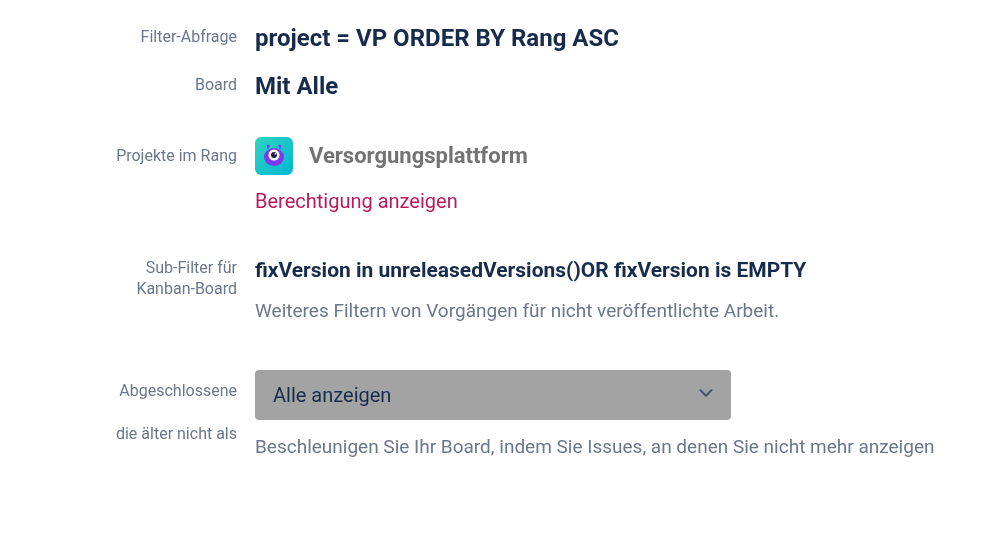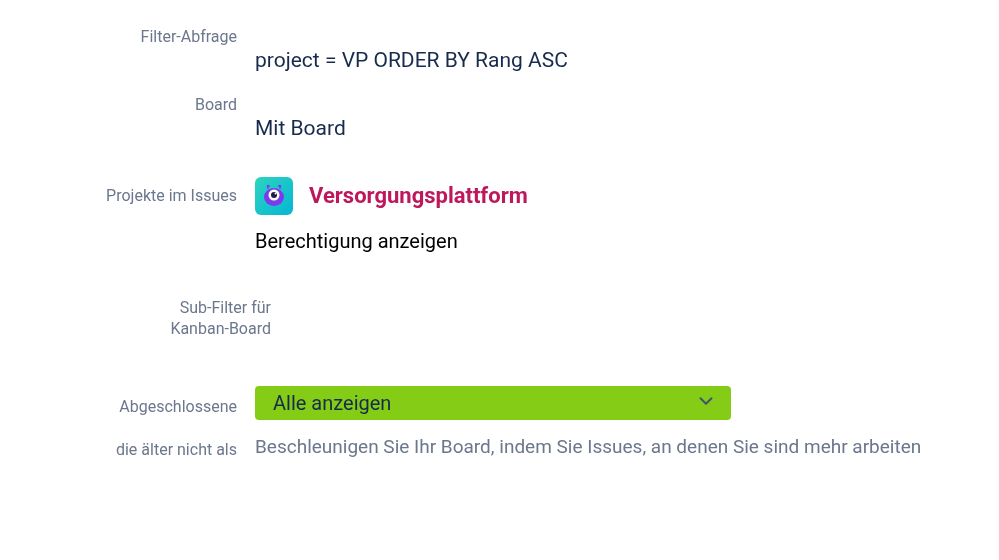--- a/index.html
+++ b/index.html
@@ -28,25 +28,24 @@
     font-size: 16px;
     font-weight: 400;
     line-height: 1.35;
     padding-top: 4px;
   }
   .value-col {
     flex: 1;
     min-width: 0;
   }
   .value-bold {
-    font-size: 21px;
-    font-weight: 400;
+    font-size: 24px;
+    font-weight: 700;
     color: #172b4d;
     line-height: 1.35;
-    margin-top: 24px;
   }
   .value-bold-tight {
     font-size: 21px;
     font-weight: 700;
     color: #172b4d;
     line-height: 1.3;
   }
   .project-line {
     display: flex;
     align-items: center;
@@ -58,41 +57,41 @@
     border-radius: 6px;
     background: linear-gradient(135deg, #2dd4bf 0%, #06b6d4 100%);
     display: flex;
     align-items: center;
     justify-content: center;
     flex-shrink: 0;
   }
   .project-name {
     font-size: 22px;
     font-weight: 700;
-    color: #be185d;
+    color: #737373;
   }
   .permission-link {
     font-size: 20px;
-    color: #000000;
+    color: #be185d;
     font-weight: 400;
     cursor: pointer;
     margin-top: 14px;
     display: inline-block;
   }
   .helper-text {
     font-size: 19px;
     color: #6b778c;
     font-weight: 400;
     margin-top: 14px;
     line-height: 1.35;
   }
   .dropdown {
     width: 476px;
-    height: 34px;
-    background: #84cc16;
+    height: 50px;
+    background: #a3a3a3;
     border-radius: 4px;
     display: flex;
     align-items: center;
     justify-content: space-between;
     padding: 0 14px 0 18px;
     cursor: pointer;
     margin-top: 2px;
   }
   .dropdown-text {
     font-size: 20px;
@@ -113,28 +112,28 @@
   <div class="row">
     <div class="label-col">Filter-Abfrage</div>
     <div class="value-col">
       <div class="value-bold">project = VP ORDER BY Rang ASC</div>
     </div>
   </div>
 
   <div class="row">
     <div class="label-col">Board</div>
     <div class="value-col">
-      <div class="value-bold">Mit Board</div>
+      <div class="value-bold">Mit Alle</div>
     </div>
   </div>
 
   <div class="spacer-md"></div>
 
   <div class="row">
-    <div class="label-col" style="padding-top:8px;">Projekte im Issues</div>
+    <div class="label-col" style="padding-top:8px;">Projekte im Rang</div>
     <div class="value-col">
       <div class="project-line">
         <div class="project-avatar">
           <svg width="26" height="26" viewBox="0 0 26 26">
             <ellipse cx="13" cy="14" rx="10" ry="9" fill="#7c3aed"></ellipse>
             <circle cx="13" cy="12" r="5.5" fill="#ffffff"></circle>
             <circle cx="13" cy="12" r="3" fill="#1e1b4b"></circle>
             <circle cx="14.5" cy="10.5" r="1" fill="#ffffff"></circle>
             <path d="M7 5 Q6 2 8 3" stroke="#7c3aed" stroke-width="1.8" fill="none" stroke-linecap="round"></path>
             <path d="M19 5 Q20 2 18 3" stroke="#7c3aed" stroke-width="1.8" fill="none" stroke-linecap="round"></path>
@@ -142,40 +141,44 @@
         </div>
         <div class="project-name">Versorgungsplattform</div>
       </div>
       <span class="permission-link">Berechtigung anzeigen</span>
     </div>
   </div>
 
   <div class="spacer-lg"></div>
 
   <div class="row">
-    <div class="label-col" style="padding-top:0;margin-left:34px;">
+    <div class="label-col" style="padding-top:0;">
       <span>Sub-Filter für</span><br>
       <span>Kanban-Board</span>
+    </div>
+    <div class="value-col">
+      <div class="value-bold-tight">fixVersion in unreleasedVersions()OR fixVersion is EMPTY</div>
+      <div class="helper-text">Weiteres Filtern von Vorgängen für nicht veröffentlichte Arbeit.</div>
     </div>
   </div>
 
   <div class="spacer-lg"></div>
 
   <div class="row">
     <div class="label-col" style="padding-top:12px;">
       <span>Abgeschlossene</span><br>
       <br>
       <span>die älter nicht als</span>
     </div>
     <div class="value-col">
       <div class="dropdown">
         <span class="dropdown-text">Alle anzeigen</span>
         <span class="chevron">
           <svg width="22" height="22" viewBox="0 0 24 24" fill="none">
             <path d="M6 9l6 6 6-6" stroke="#44546f" stroke-width="2.2" stroke-linecap="round" stroke-linejoin="round"></path>
           </svg>
         </span>
       </div>
-      <div class="helper-text">Beschleunigen Sie Ihr Board, indem Sie Issues, an denen Sie sind mehr arbeiten</div>
+      <div class="helper-text">Beschleunigen Sie Ihr Board, indem Sie Issues, an denen Sie nicht mehr anzeigen</div>
     </div>
   </div>
 
 </div>
 
 </body></html>

